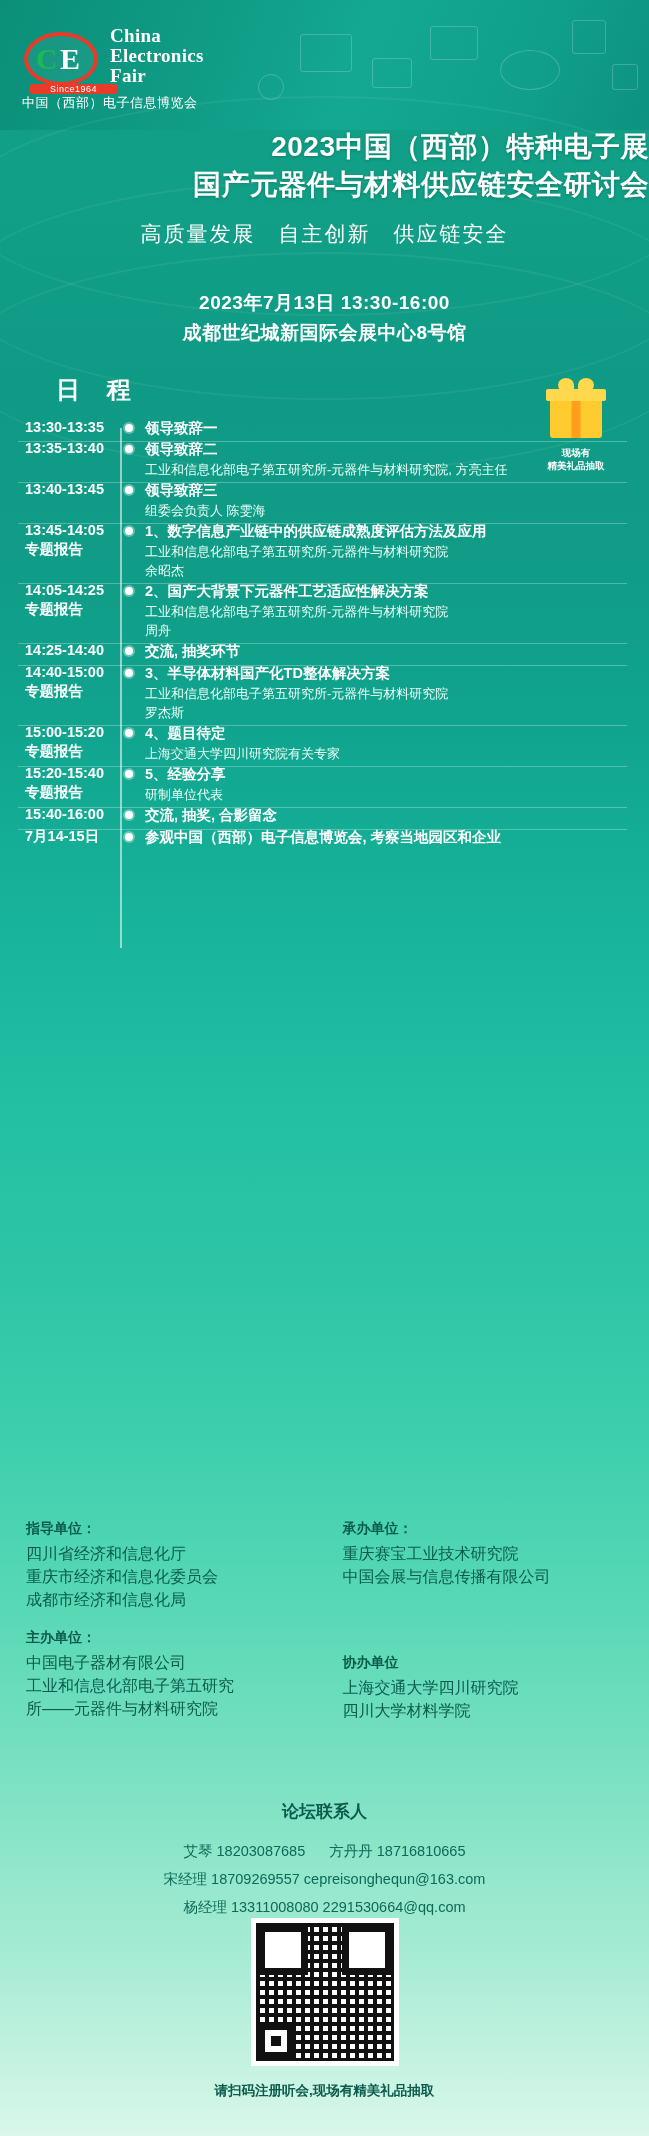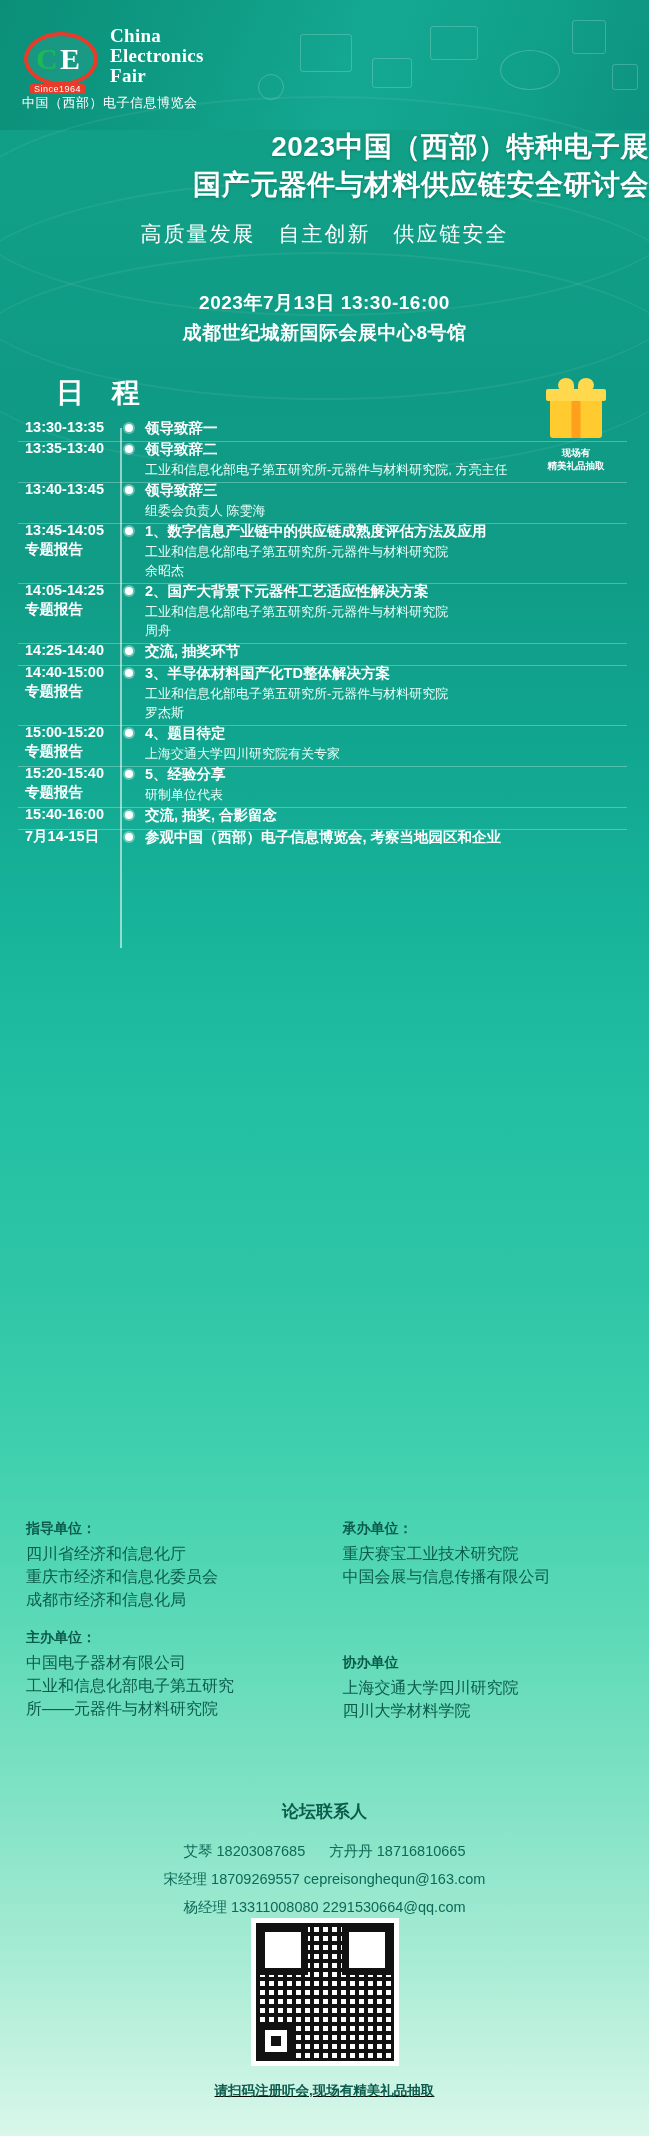--- a/index.html
+++ b/index.html
@@ -82,21 +82,21 @@
     left: 38px; top: 12px;
     font-size: 30px; font-weight: bold;
     color: #ffffff;
     font-family: "Liberation Serif", serif;
   }
   .logo-ce .since {
     position: absolute;
     left: 8px; bottom: -2px;
     font-size: 9px; color: #ffffff;
     background: #e83b2a;
-    padding: 0 4px;
+    padding: 0 20px;
     border-radius: 2px;
     letter-spacing: 0.5px;
   }
   .logo-en {
     position: absolute;
     left: 88px; top: 0;
     color: #ffffff;
     font-size: 19px;
     font-weight: bold;
     line-height: 20px;
@@ -142,21 +142,21 @@
     font-weight: bold;
     font-size: 19px;
     line-height: 30px;
     letter-spacing: 0.5px;
   }
   .section-title {
     position: absolute;
     top: 374px; left: 56px;
     color: #ffffff;
     font-weight: bold;
-    font-size: 28px;
+    font-size: 24px;
     letter-spacing: 10px;
   }
   
   .gift {
     position: absolute;
     top: 398px; right: 34px;
     width: 78px;
     text-align: center;
   }
   .gift-box {
@@ -305,21 +305,20 @@
     font-size: 14.5px;
     color: #0d6a57;
     line-height: 28px;
   }
   .contacts .line span { margin: 0 10px; }
   
   .qr-wrap {
     position: absolute;
     top: 1918px; left: 0; right: 0;
     text-align: center;
-    text-decoration: underline;
   }
   .qr {
     width: 148px; height: 148px;
     margin: 0 auto;
     background: #ffffff;
     padding: 5px;
   }
   .qr-inner {
     width: 100%; height: 100%;
     background-image:

